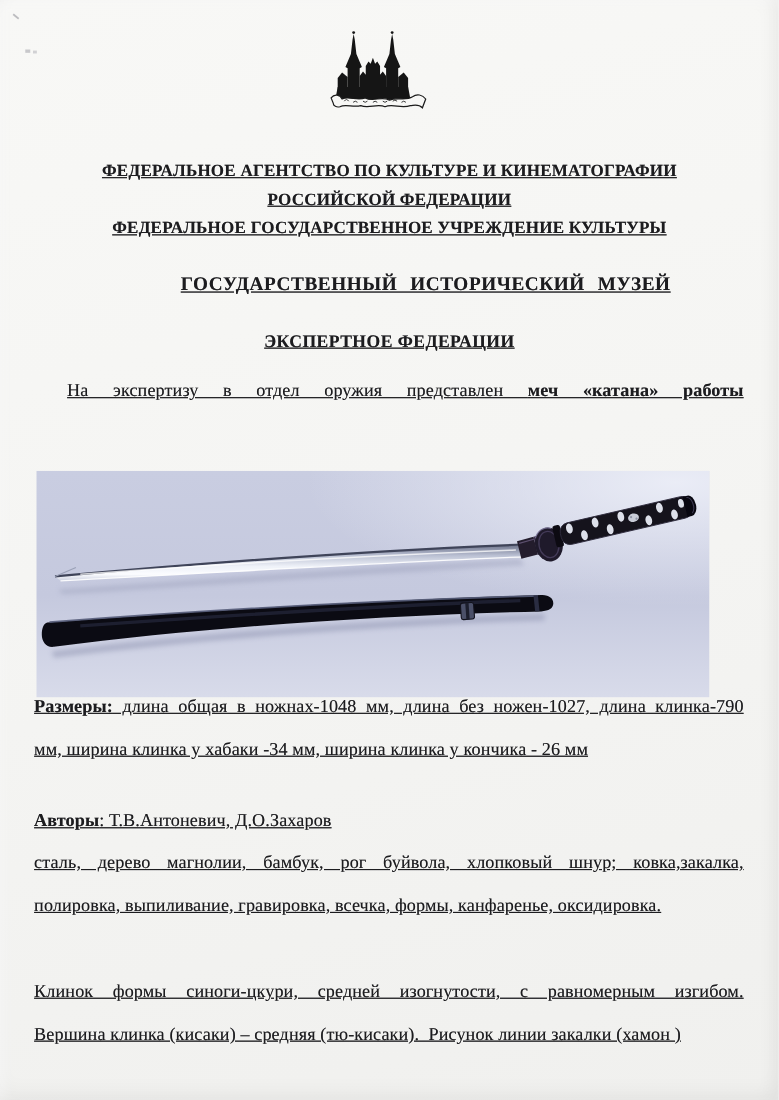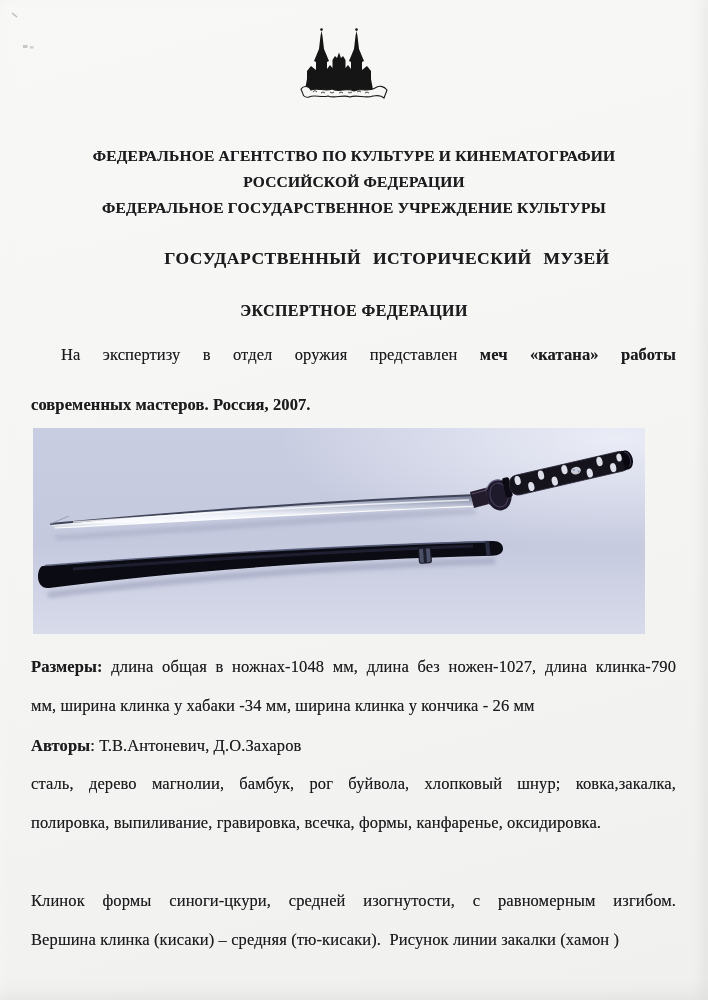--- a/index.html
+++ b/index.html
@@ -5,21 +5,21 @@
   html,body{margin:0;padding:0;}
   .page{
     position:relative;
     width:708px;height:1000px;
     background:linear-gradient(165deg,#f8f8f6 0%,#f5f5f3 45%,#f0f0ee 100%);
     box-shadow:inset -8px 0 14px rgba(0,0,0,0.035), inset 0 -10px 16px rgba(0,0,0,0.03), inset 4px 4px 10px rgba(255,255,255,0.5);
     overflow:hidden;
     font-family:"Liberation Serif","DejaVu Serif",serif;
     color:#1c1c1f;
   }
-  .txt{ text-shadow:0 0 0.6px rgba(25,25,30,0.55); }
+  .txt{ text-shadow:0 0 0.6px rgba(25,25,30,0.55);text-decoration:underline; }
   .abs{ position:absolute; }
   .center{ text-align:center; width:708px; left:0; }
   .hdr{ font-weight:bold; font-size:15.5px; line-height:26px; letter-spacing:0.2px; }
   .museum{ font-weight:bold; font-size:17.5px; line-height:26px; letter-spacing:0.5px; word-spacing:7px;padding-left:33px; }
   .doctitle{ font-weight:bold; font-size:16px; line-height:26px; letter-spacing:0.4px; }
   .bodyblock{ left:31px; width:645px; font-size:16.5px; letter-spacing:0.1px; }
   .line{ height:38px; line-height:38px; }
   .line39{ height:39px; line-height:39px; }
   .just{ text-align:justify; text-align-last:justify; }
   .left{ text-align:left; }
@@ -68,21 +68,20 @@
     <div class="hdr">РОССИЙСКОЙ ФЕДЕРАЦИИ</div>
     <div class="hdr">ФЕДЕРАЛЬНОЕ ГОСУДАРСТВЕННОЕ УЧРЕЖДЕНИЕ КУЛЬТУРЫ</div>
   </div>
 
   <div class="abs center museum txt" style="top:245px">ГОСУДАРСТВЕННЫЙ ИСТОРИЧЕСКИЙ МУЗЕЙ</div>
 
   <div class="abs center doctitle txt" style="top:298px">ЭКСПЕРТНОЕ ФЕДЕРАЦИИ</div>
 
   <div class="abs bodyblock txt" style="top:336px">
     <div class="line just indent"><span>На экспертизу в отдел оружия представлен </span><span class="b">меч «катана» работы</span></div>
-    <div class="line left b">современных мастеров. Россия, 2007.</div>
   </div>
 
   <svg class="abs photo" viewBox="0 0 612 206">
     <defs>
       <linearGradient id="pbg" x1="0" y1="0" x2="0" y2="1">
         <stop offset="0" stop-color="#c9cde1"></stop>
           <stop offset="0.55" stop-color="#c5c9de"></stop>
           <stop offset="1" stop-color="#d8dbea"></stop>
       </linearGradient>
       <radialGradient id="cornerlight" cx="0.95" cy="0.05" r="0.55">
@@ -153,21 +152,21 @@
       <g>
         <ellipse cx="73" cy="-1" rx="5" ry="3.8" fill="#c9ccd8"></ellipse>
         <circle cx="71" cy="-2" r="1" fill="#8d92a4"></circle>
           <circle cx="75.5" cy="0.5" r="1" fill="#8d92a4"></circle>
       </g>
       <path d="M121,-9.5 h4 a6,9.5 0 0 1 0,19 h-4 z" fill="#080710"></path>
       <path d="M124,-8 a5,8 0 0 1 2,15" stroke="#3c3950" stroke-width="1" fill="none"></path>
     </g>
   </svg>
 
-  <div class="abs bodyblock txt" style="top:647px">
+  <div class="abs bodyblock txt" style="top:622px">
     <div class="line39 just"><span class="b">Размеры:</span><span> длина общая в ножнах-1048 мм, длина без ножен-1027, длина клинка-790</span></div>
     <div class="line39 left">мм, ширина клинка у хабаки -34 мм, ширина клинка у кончика - 26 мм</div>
   </div>
 
   <div class="abs bodyblock txt" style="top:726px">
     <div class="line39 left"><span class="b">Авторы</span><span>: Т.В.Антоневич, Д.О.Захаров</span></div>
   </div>
 
   <div class="abs bodyblock txt" style="top:764px">
     <div class="line39 just">сталь, дерево магнолии, бамбук, рог буйвола, хлопковый шнур; ковка,закалка,</div>

